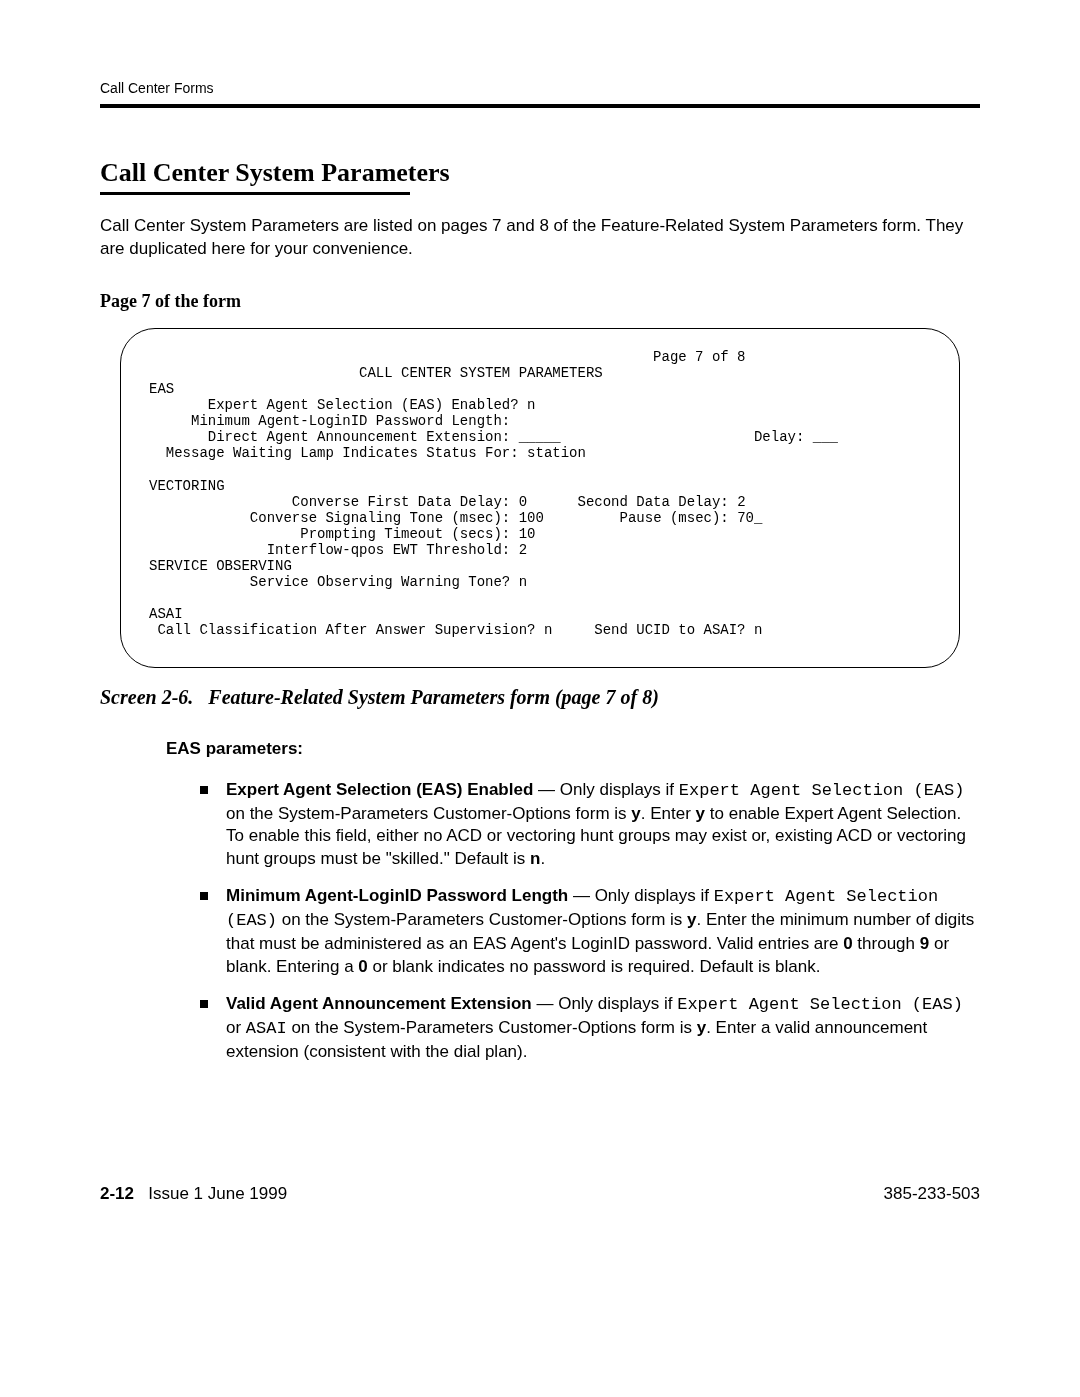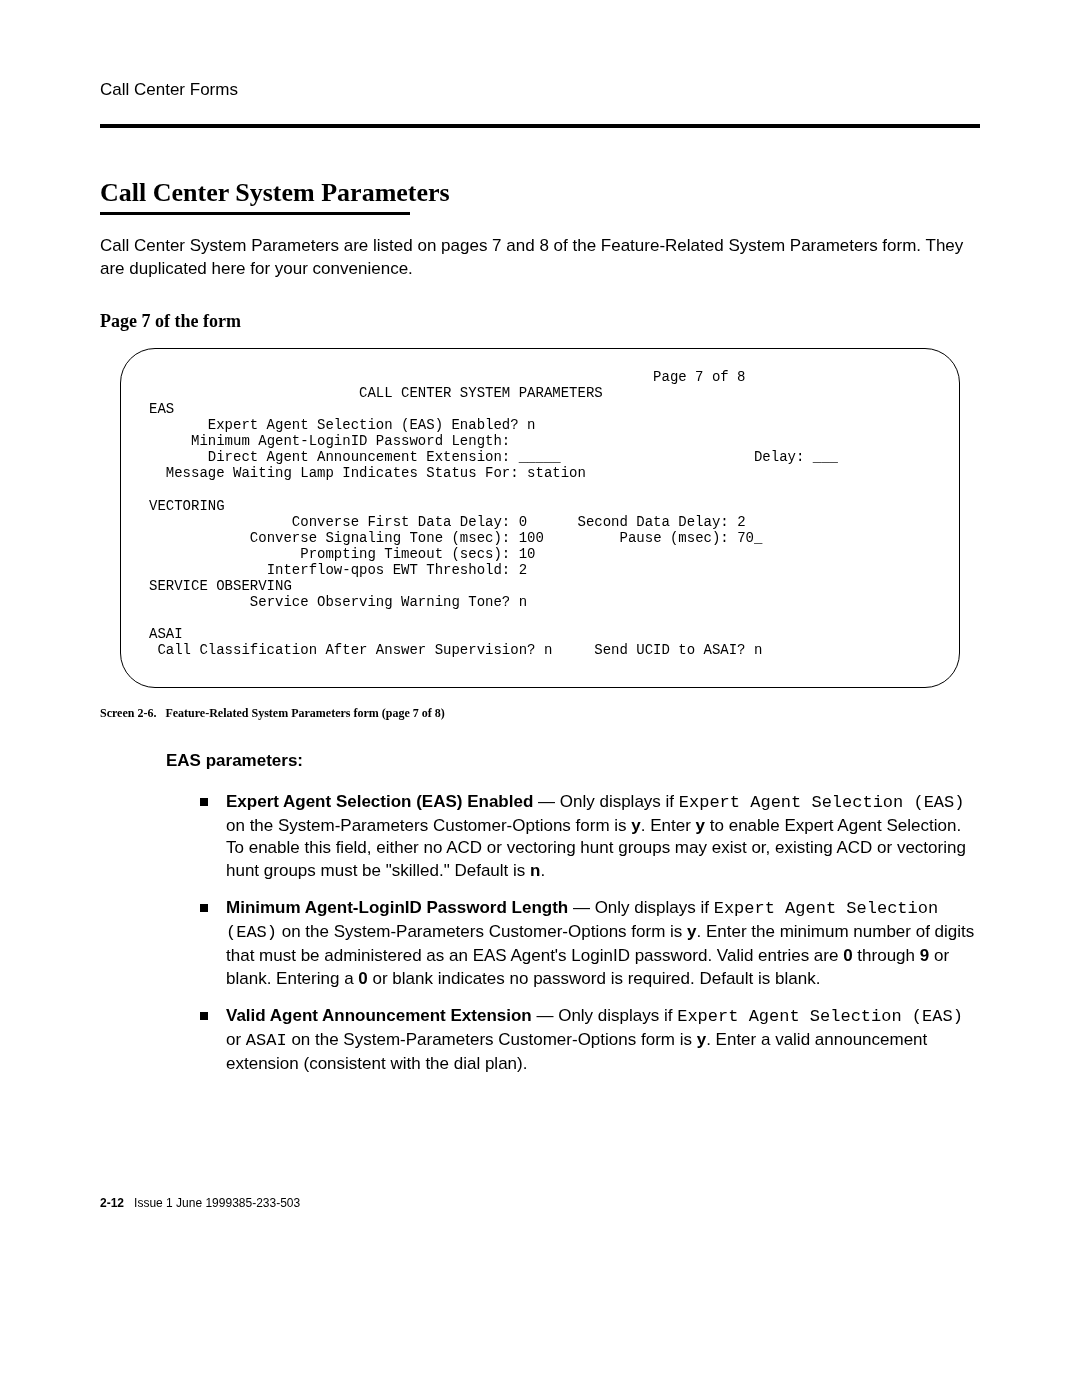--- a/index.html
+++ b/index.html
@@ -8,22 +8,22 @@
     background: #fff;
     font-family: Arial, Helvetica, sans-serif;
     font-size: 17px;
     color: #000;
     width: 1080px;
   }
   .page {
     padding: 80px 100px 60px 100px;
   }
   .running-header {
-    font-size: 17px;
-    margin-bottom: 24px;
+    font-size: 14px;
+    margin-bottom: 8px;
   }
   .thick-rule {
     border: none;
     border-top: 4px solid #000;
     margin: 0 0 50px 0;
   }
   .section-title {
     font-family: Georgia, "Times New Roman", serif;
     font-weight: bold;
     font-size: 26px;
@@ -51,22 +51,23 @@
     border-radius: 35px;
     padding: 20px 28px 28px 28px;
     font-family: "Courier New", Courier, monospace;
     font-size: 14px;
     white-space: pre;
     line-height: 1.15;
   }
   .caption {
     font-family: Georgia, "Times New Roman", serif;
     font-weight: bold;
-    font-size: 12px;
+    font-size: 20px;
     margin: 18px 0 30px 0;
+    font-style: italic;
   }
   .eas-label {
     margin-left: 66px;
     margin-bottom: 20px;
     font-weight: bold;
   }
   ul.bullets {
     list-style: none;
     margin: 0 0 0 100px;
     padding: 0;
@@ -84,22 +85,23 @@
     top: 7px;
     width: 8px;
     height: 8px;
     background: #000;
   }
   .mono {
     font-family: "Courier New", Courier, monospace;
   }
   .footer {
     display: flex;
+    justify-content: space-between;
     margin-top: 120px;
-    font-size: 12px;
+    font-size: 17px;
   }
   .footer .pageno {
     font-weight: bold;
   }
   b { font-weight: bold; margin-top: 12px; }
 </style>
 </head>
 <body>
 
 <div class="page">

